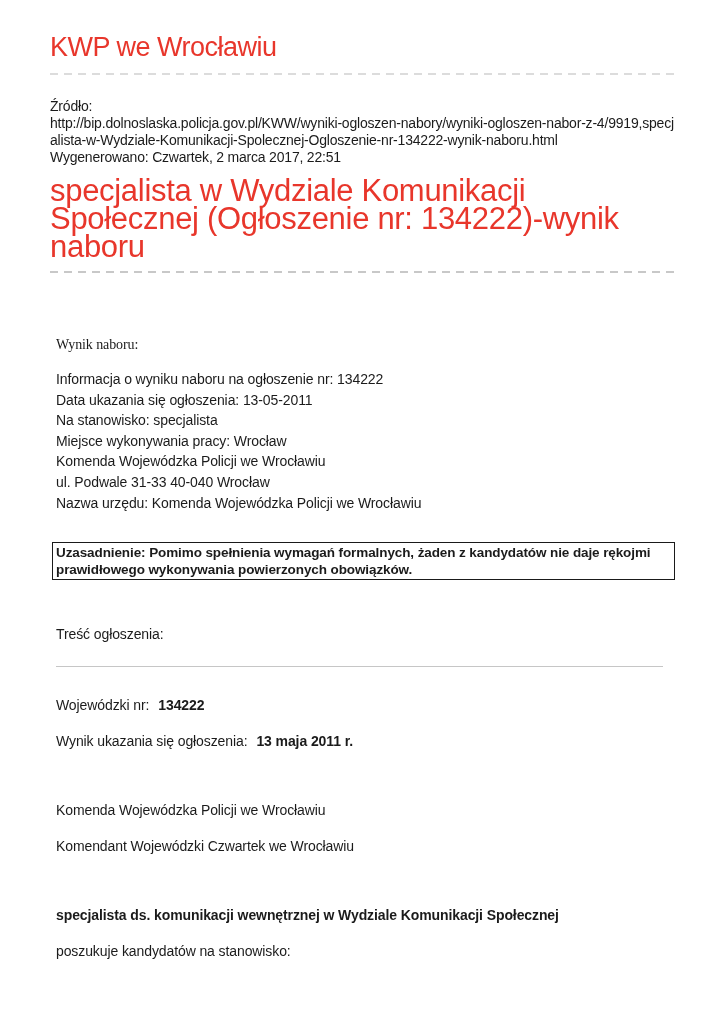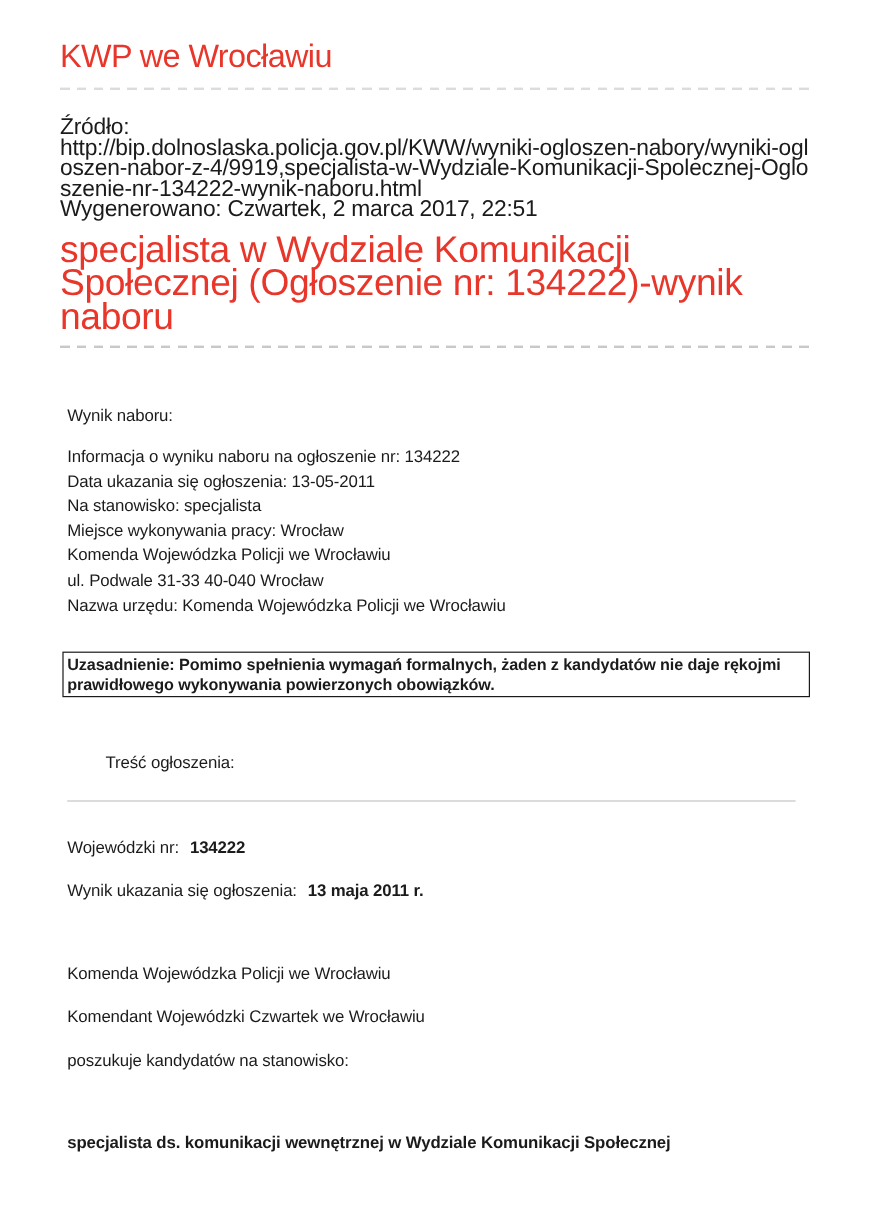--- a/index.html
+++ b/index.html
@@ -42,62 +42,62 @@
     background: repeating-linear-gradient(
       to right,
       var(--dashed-line-2, #c8c8c8) 0px,
       var(--dashed-line-2, #c8c8c8) 8px,
       transparent 8px,
       transparent 14px
     );
   }
   .source-block {
     margin-top: 23px;
-    font-size: 19px;
+    font-size: 14px;
     line-height: 17px;
     letter-spacing: -0.2px;
     word-break: break-all;
   }
   .article-title {
     margin: 11px 0 0 0;
     font-size: 31px;
     line-height: 28px;
     font-weight: 400;
     letter-spacing: -0.3px;
     color: var(--accent-red, #e8362b);
   }
   .section {
     padding-left: 6px;
     font-size: 14px;
     letter-spacing: -0.1px;
   }
   .result-heading {
-    margin-top: 46px;
+    margin-top: 62px;
     line-height: 20px;
+    font-family: Liberation Serif, serif;
   }
   .result-lines {
     margin-top: 14px;
     line-height: 20.6px;
   }
   .status-line {
     font-weight: bold;
   }
   .justification-box {
     margin-top: 29px;
     margin-left: -4px;
     border: 1px solid var(--box-border, #1a1a1a);
     padding: 1px 3px;
     font-size: 13.5px;
     line-height: 17px;
     font-weight: bold;
   }
   .content-heading {
     margin-top: 47px;
     line-height: 15px;
-    margin-left: 32px;
   }
   .rule {
     border: none;
     border-top: 1px solid var(--rule, #c6c6c6);
     margin: 24px 12px 0 0;
   }
   .para {
     line-height: 15px;
   }
   .number-line  { margin-top: 31px; }
@@ -158,18 +158,18 @@
     </div>
 
     <div class="para date-line">
       <span>Wynik ukazania się ogłoszenia:</span><span class="bold-value">13 maja 2011 r.</span>
     </div>
 
     <div class="para org-line">Komenda Wojewódzka Policji we Wrocławiu</div>
 
     <div class="para issuer-line">Komendant Wojewódzki Czwartek we Wrocławiu</div>
 
+    <div class="para position-line">specjalista ds. komunikacji wewnętrznej w Wydziale Komunikacji Społecznej</div>
+
     <div class="para intro-line">poszukuje kandydatów na stanowisko:</div>
-
-    <div class="para position-line">specjalista ds. komunikacji wewnętrznej w Wydziale Komunikacji Społecznej</div>
 
   </div>
 </div>
 
 </body></html>

